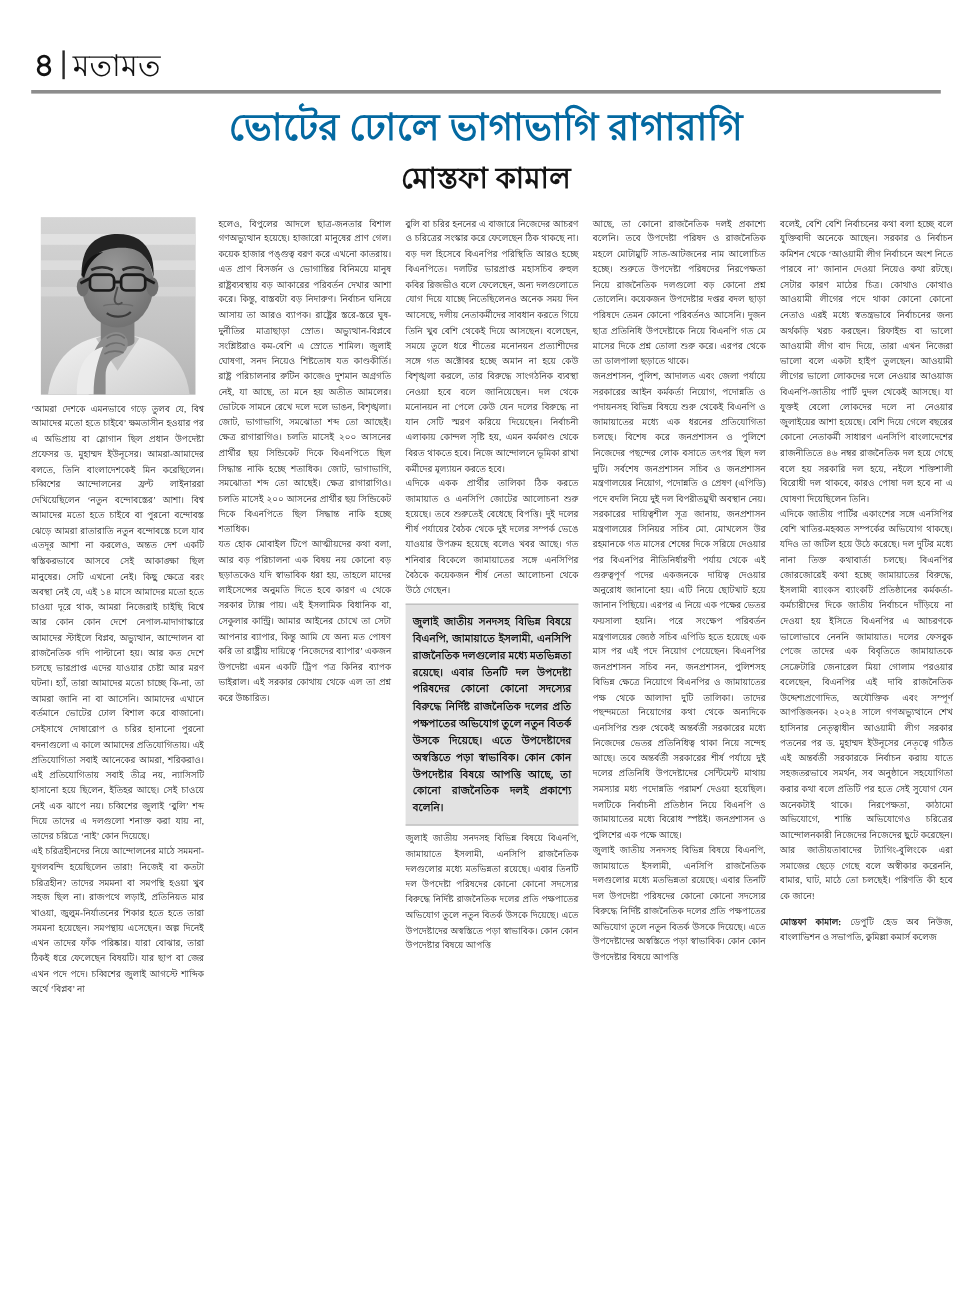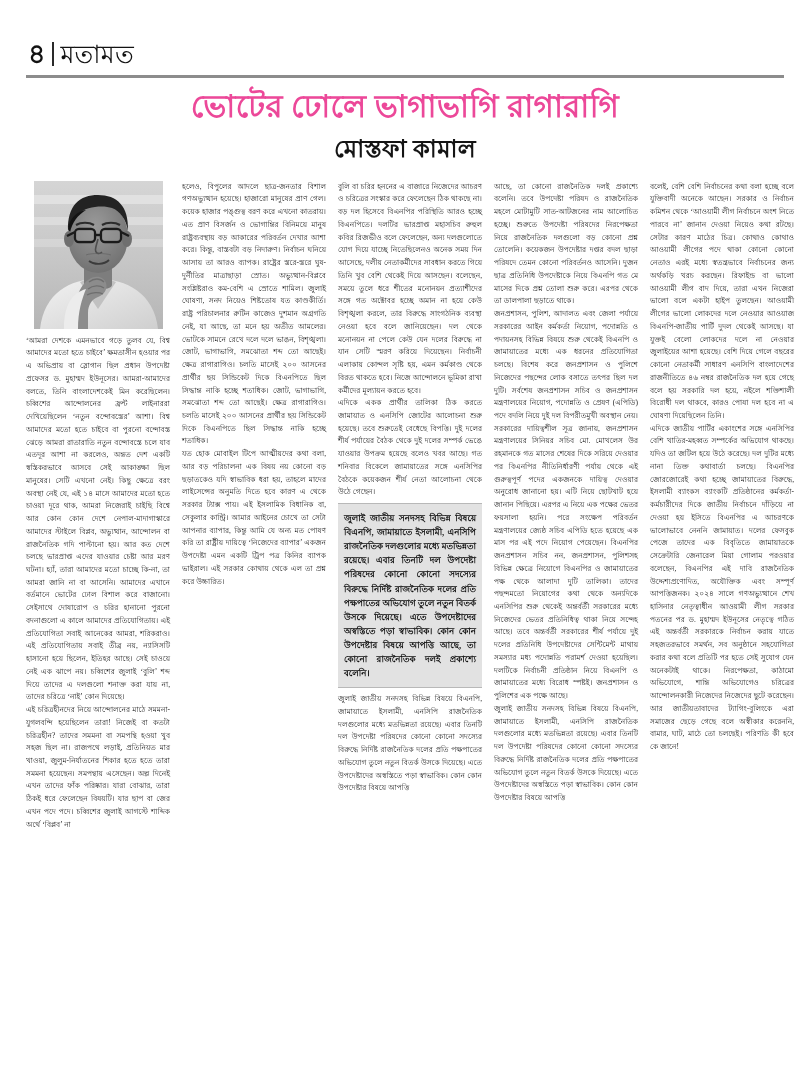--- a/index.html
+++ b/index.html
@@ -89,21 +89,21 @@
   
   .headline-block {
     text-align: center;
     padding-top: 10px;
   }
   .headline {
     font-size: 31px;
     font-weight: 700;
     letter-spacing: 0.4px;
     line-height: 1.25;
-    color: #ec4899;
+    color: #0369a1;
   }
   .byline {
     font-size: 24px;
     font-weight: 700;
     margin-top: 3px;
     letter-spacing: 0.3px;
     color: #141414;
   }
 
   
@@ -298,16 +298,19 @@
         <p>জুলাই জাতীয় সনদসহ বিভিন্ন বিষয়ে বিএনপি, জামায়াতে ইসলামী, এনসিপি রাজনৈতিক দলগুলোর মধ্যে মতভিন্নতা রয়েছে। এবার তিনটি দল উপদেষ্টা পরিষদের কোনো কোনো সদস্যের বিরুদ্ধে নির্দিষ্ট রাজনৈতিক দলের প্রতি পক্ষপাতের অভিযোগ তুলে নতুন বিতর্ক উসকে দিয়েছে। এতে উপদেষ্টাদের অস্বস্তিতে পড়া স্বাভাবিক। কোন কোন উপদেষ্টার বিষয়ে আপত্তি</p>
       </div>
     </div>
 
     <div class="col">
       <div class="story-text">
         <p>বলেই, বেশি বেশি নির্বাচনের কথা বলা হচ্ছে বলে যুক্তিবাদী অনেকে আছেন। সরকার ও নির্বাচন কমিশন থেকে ‘আওয়ামী লীগ নির্বাচনে অংশ নিতে পারবে না’ জানান দেওয়া নিয়েও কথা রটছে। সেটার কারণ মাঠের চিত্র। কোথাও কোথাও আওয়ামী লীগের পদে থাকা কোনো কোনো নেতাও এরই মধ্যে স্বতন্ত্রভাবে নির্বাচনের জন্য অর্থকড়ি খরচ করছেন। রিফাইন্ড বা ভালো আওয়ামী লীগ বাদ দিয়ে, তারা এখন নিজেরা ভালো বলে একটা হাইপ তুলছেন। আওয়ামী লীগের ভালো লোকদের দলে নেওয়ার আওয়াজ বিএনপি-জাতীয় পার্টি দুদল থেকেই আসছে। যা যুক্তই বেলো লোকদের দলে না নেওয়ার জুলাইয়ের আশা হয়েছে। বেশি দিয়ে গেলে বছরের কোনো নেতাকর্মী সাধারণ এনসিপি বাংলাদেশের রাজনীতিতে ৪৬ নম্বর রাজনৈতিক দল হয়ে গেছে বলে হয় সরকারি দল হয়ে, নইলে শক্তিশালী বিরোধী দল থাকবে, কারও পোষা দল হবে না এ ঘোষণা দিয়েছিলেন তিনি।</p>
         <p>এদিকে জাতীয় পার্টির একাংশের সঙ্গে এনসিপির বেশি খাতির-মহব্বত সম্পর্কের অভিযোগ থাকছে। যদিও তা জটিল হয়ে উঠে করেছে। দল দুটির মধ্যে নানা তিক্ত কথাবার্তা চলছে। বিএনপির জোরজোরেই কথা হচ্ছে জামায়াতের বিরুদ্ধে, ইসলামী ব্যাংকস ব্যাংকটি প্রতিষ্ঠানের কর্মকর্তা-কর্মচারীদের দিকে জাতীয় নির্বাচনে দাঁড়িয়ে না দেওয়া হয় ইসিতে বিএনপির এ আচরণকে ভালোভাবে নেননি জামায়াত। দলের ফেসবুক পেজে তাদের এক বিবৃতিতে জামায়াতকে সেক্রেটারি জেনারেল মিয়া গোলাম পরওয়ার বলেছেন, বিএনপির এই দাবি রাজনৈতিক উদ্দেশ্যপ্রণোদিত, অযৌক্তিক এবং সম্পূর্ণ আপত্তিজনক। ২০২৪ সালে গণঅভ্যুত্থানে শেখ হাসিনার নেতৃত্বাধীন আওয়ামী লীগ সরকার পতনের পর ড. মুহাম্মদ ইউনূসের নেতৃত্বে গঠিত এই অন্তর্বর্তী সরকারকে নির্বাচন করায় যাতে সহজতরভাবে সমর্থন, সব অনুষ্ঠানে সহযোগিতা করার কথা বলে প্রতিটি পর হতে সেই সুযোগ যেন অনেকটাই থাকে। নিরপেক্ষতা, কাঠামো অভিযোগে, শান্তি অভিযোগেও চরিত্রের আন্দোলনকারী নিজেদের নিজেদের ছুটে করেছেন। আর জাতীয়তাবাদের ট্যাগিং-বুলিংকে এরা সমাজের ছেড়ে গেছে বলে অস্বীকার করেননি, বামার, ঘাট, মাঠে তো চলছেই। পরিণতি কী হবে কে জানে!</p>
       </div>
 
+      <div class="author-credit">
+        <span class="cred-name">মোস্তফা কামাল:</span><span> ডেপুটি হেড অব নিউজ, বাংলাভিশন ও সভাপতি, কুমিল্লা কমার্স কলেজ</span>
+      </div>
     </div>
 
   </div>
 </div>
 
 </body></html>

